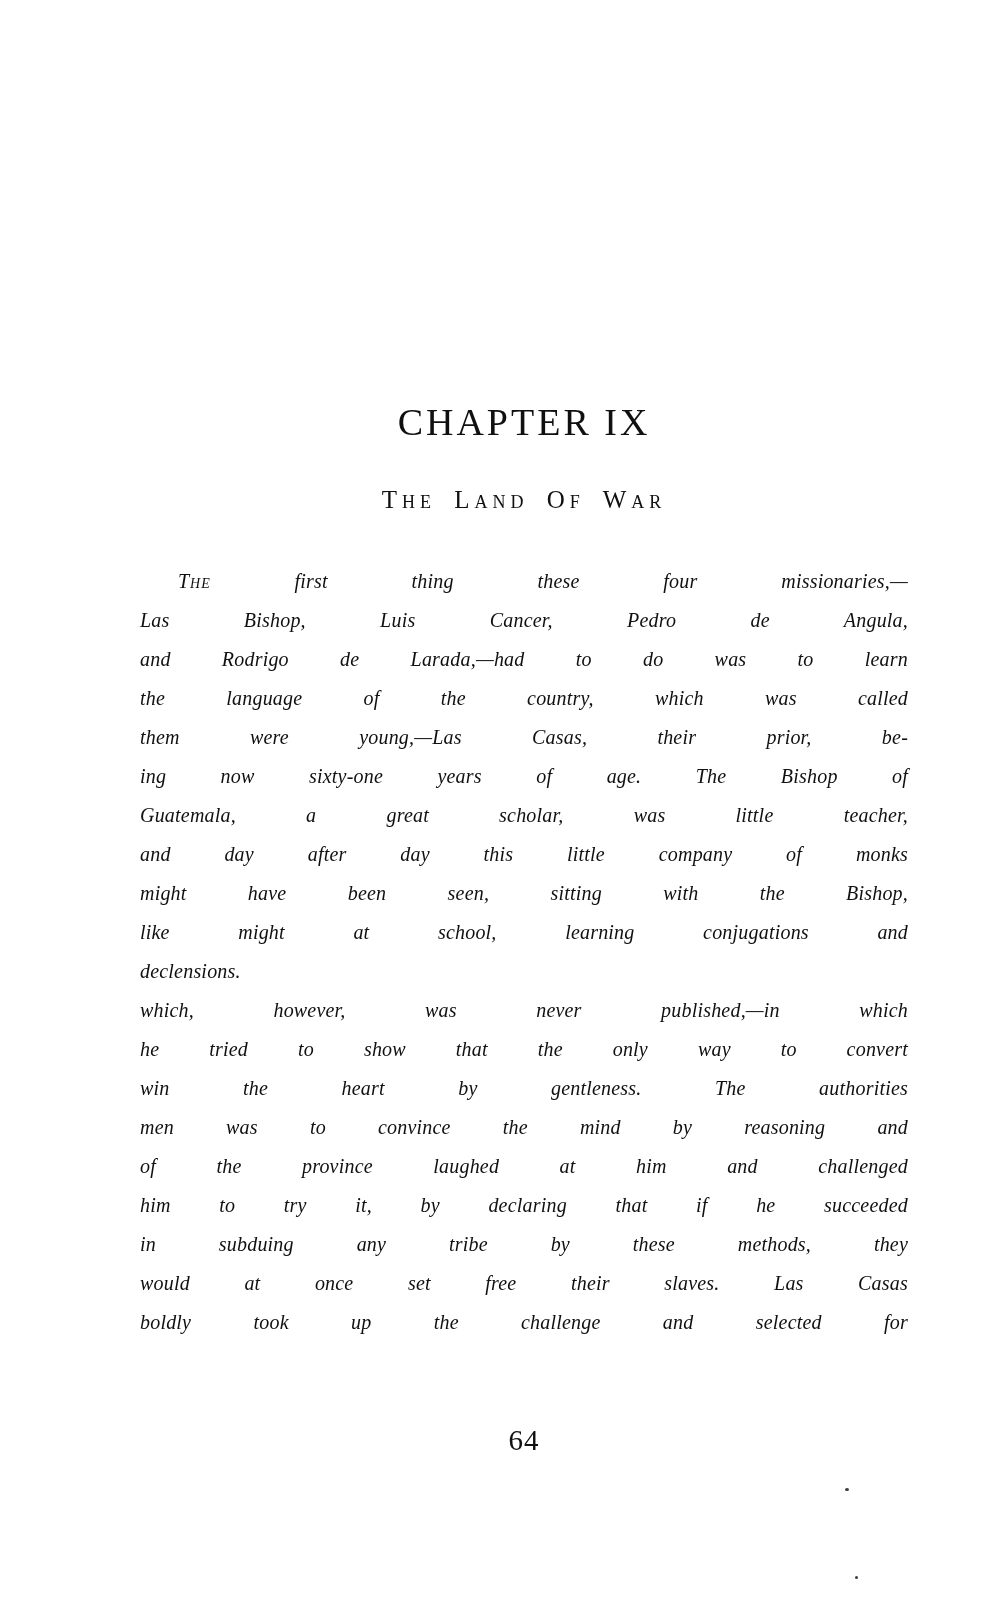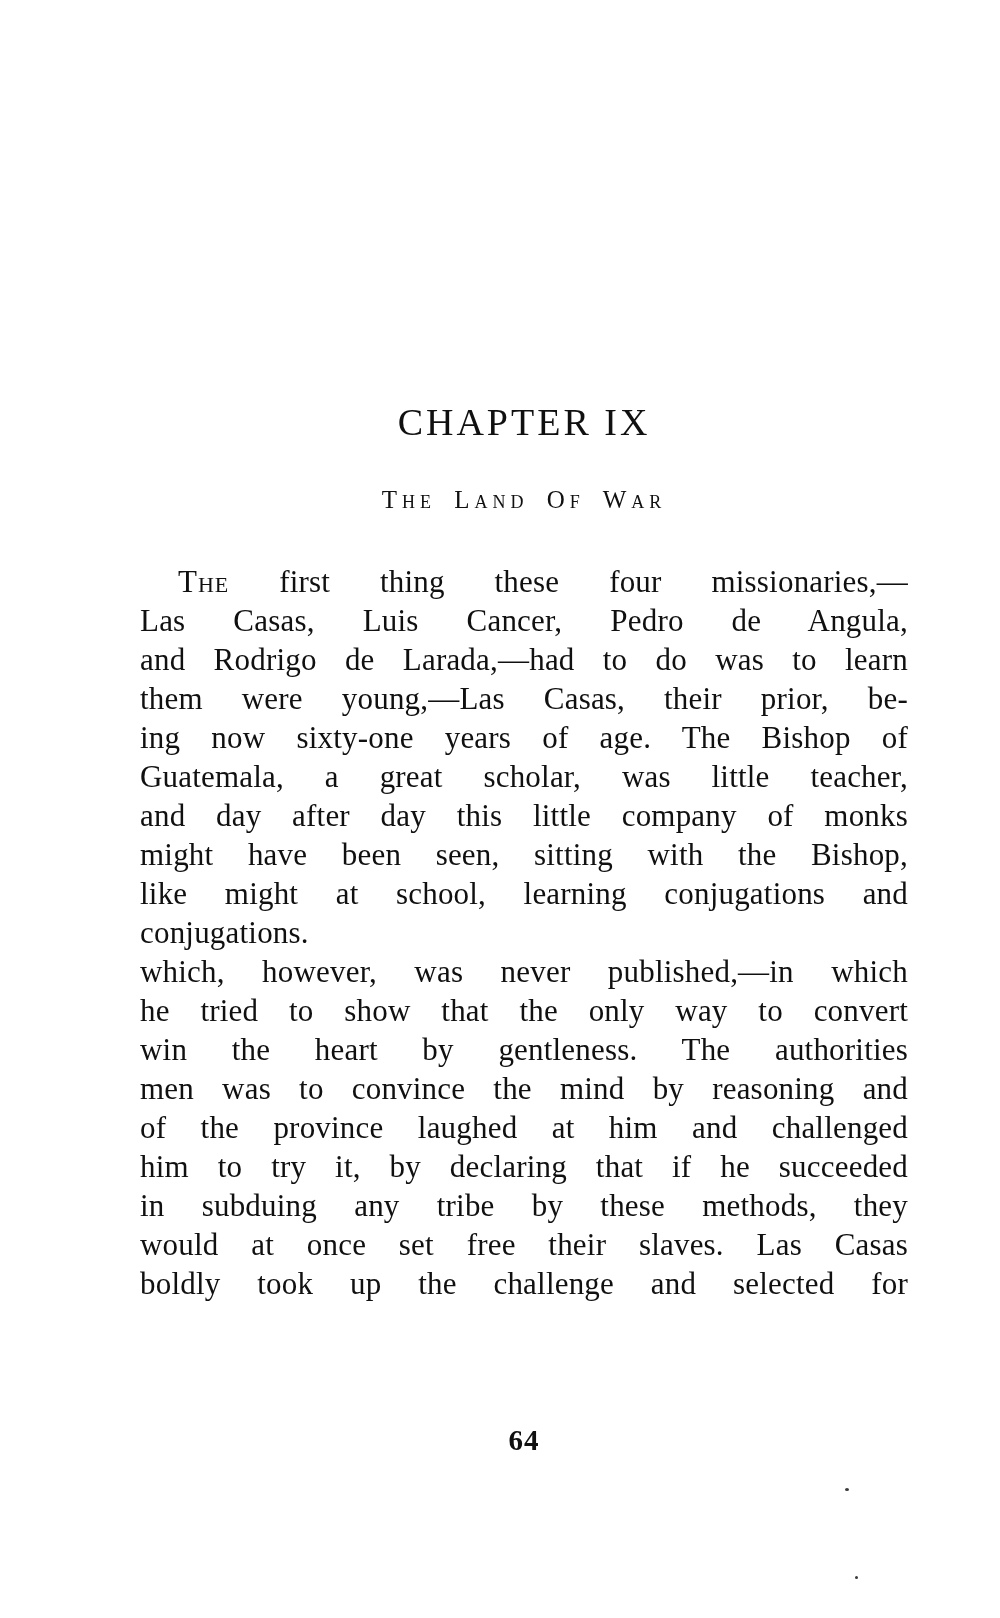--- a/index.html
+++ b/index.html
@@ -41,45 +41,46 @@
     line-height: 1.2;
     white-space: nowrap;
   }
   .body-text {
     position: absolute;
     left: 140px;
     top: 562px;
     width: 768px;
   }
   .line {
-    font-size: 31px;
+    font-size: 20px;
     line-height: 39px;
     text-align: justify;
     text-align-last: justify;
     letter-spacing: 0.2px;
+    font-style: italic;
   }
   .line.flush-left {
     text-align: left;
     text-align-last: left;
   }
   .line.indent {
     text-indent: 38px;
   }
   .lead-smallcaps {
     font-variant: small-caps;
     letter-spacing: 1px;
   }
   .page-number {
     position: absolute;
     left: 140px;
     top: 1426px;
     width: 768px;
     text-align: center;
     font-size: 29px;
-    font-weight: bold;
+    font-weight: normal;
     letter-spacing: 1px;
     line-height: 1;
   }
   .speck {
     position: absolute;
     background: #3a3a3a;
     border-radius: 50%;
   }
   .speck-1 { left: 845px; top: 1488px; width: 4px; height: 3px; }
   .speck-2 { left: 855px; top: 1576px; width: 3px; height: 3px; }
@@ -91,29 +92,30 @@
 
   <div class="chapter-heading">CHAPTER IX</div>
 
   <div class="section-subtitle">The Land Of War</div>
 
   <div class="body-text">
 
     <div class="line indent">
       <span class="lead-smallcaps">The</span><span> first thing these four missionaries,—</span>
     </div>
-    <div class="line">Las Casas, Luis Cancer, Pedro de Angula,</div>
+    <div class="line">Las Bishop, Luis Cancer, Pedro de Angula,</div>
     <div class="line">and Rodrigo de Larada,—had to do was to learn</div>
+    <div class="line">the language of the country, which was called</div>
     <div class="line">them were young,—Las Casas, their prior, be-</div>
     <div class="line">ing now sixty-one years of age.  The Bishop of</div>
     <div class="line">Guatemala, a great scholar, was little teacher,</div>
     <div class="line">and day after day this little company of monks</div>
     <div class="line">might have been seen, sitting with the Bishop,</div>
     <div class="line">like might at school, learning conjugations and</div>
-    <div class="line flush-left">conjugations.</div>
+    <div class="line flush-left">declensions.</div>
 
     <div class="line">which, however, was never published,—in which</div>
     <div class="line">he tried to show that the only way to convert</div>
     <div class="line">win the heart by gentleness.  The authorities</div>
     <div class="line">men was to convince the mind by reasoning and</div>
     <div class="line">of the province laughed at him and challenged</div>
     <div class="line">him to try it, by declaring that if he succeeded</div>
     <div class="line">in subduing any tribe by these methods, they</div>
     <div class="line">would at once set free their slaves.  Las Casas</div>
     <div class="line">boldly took up the challenge and selected for</div>

